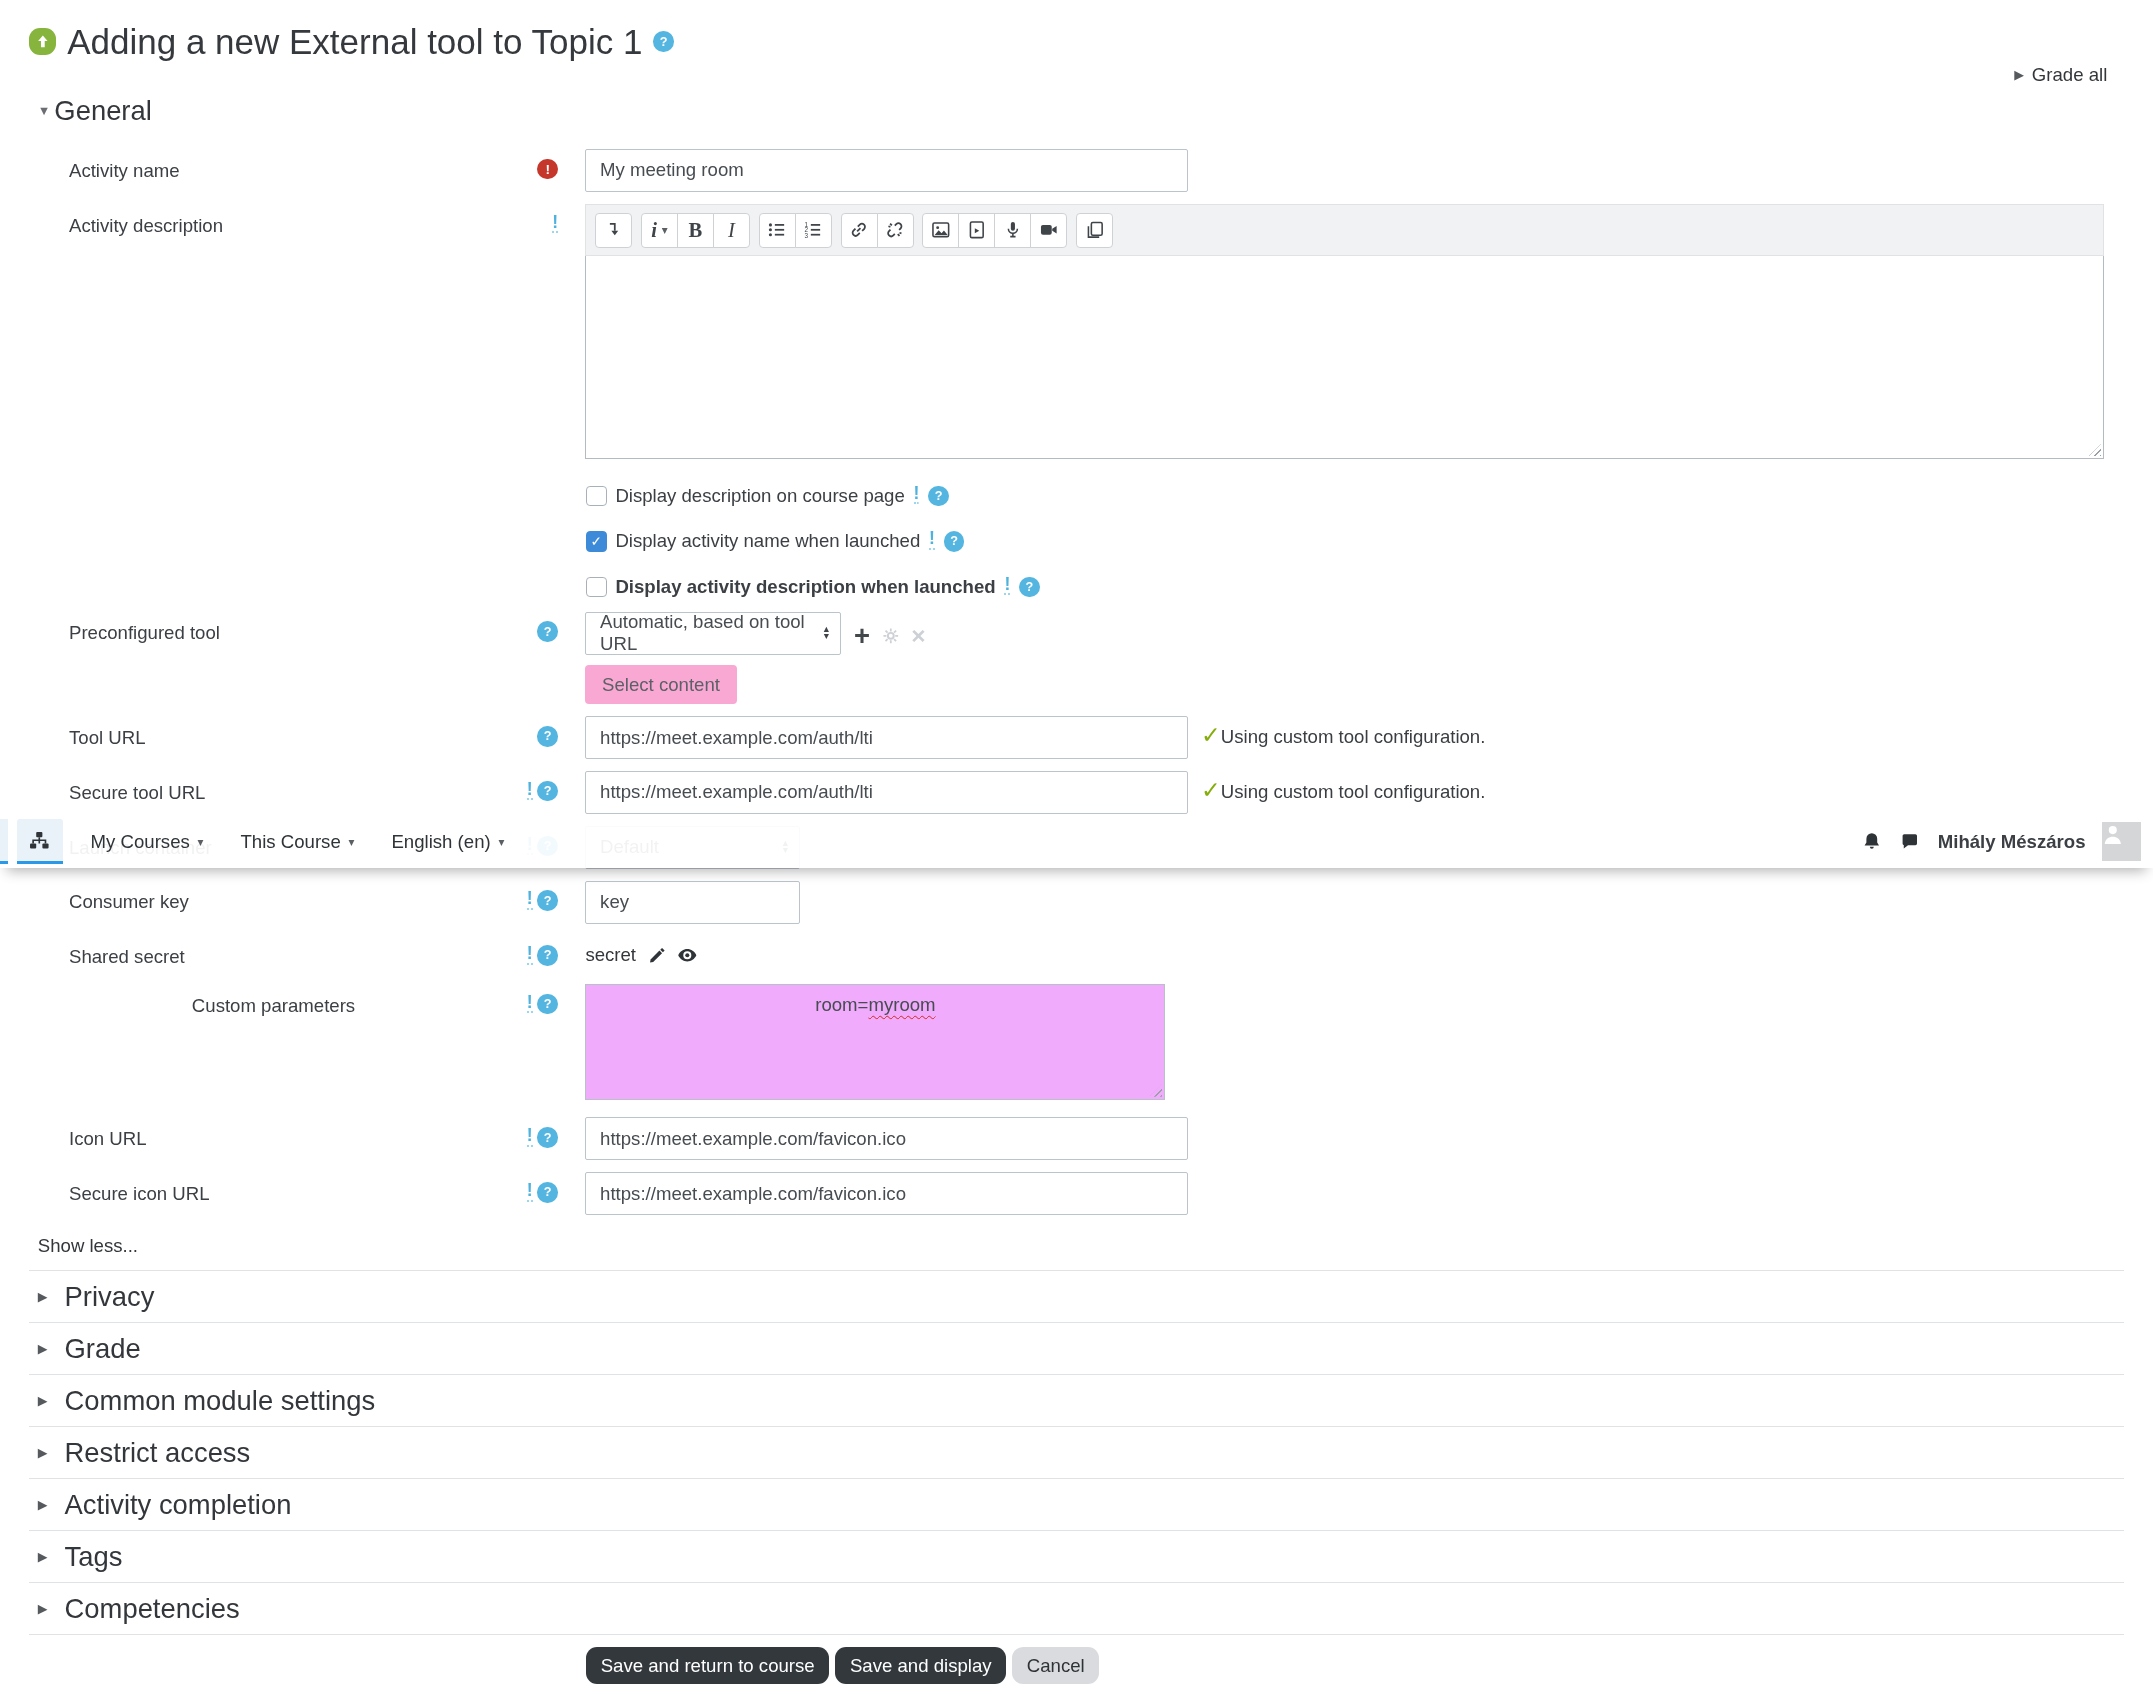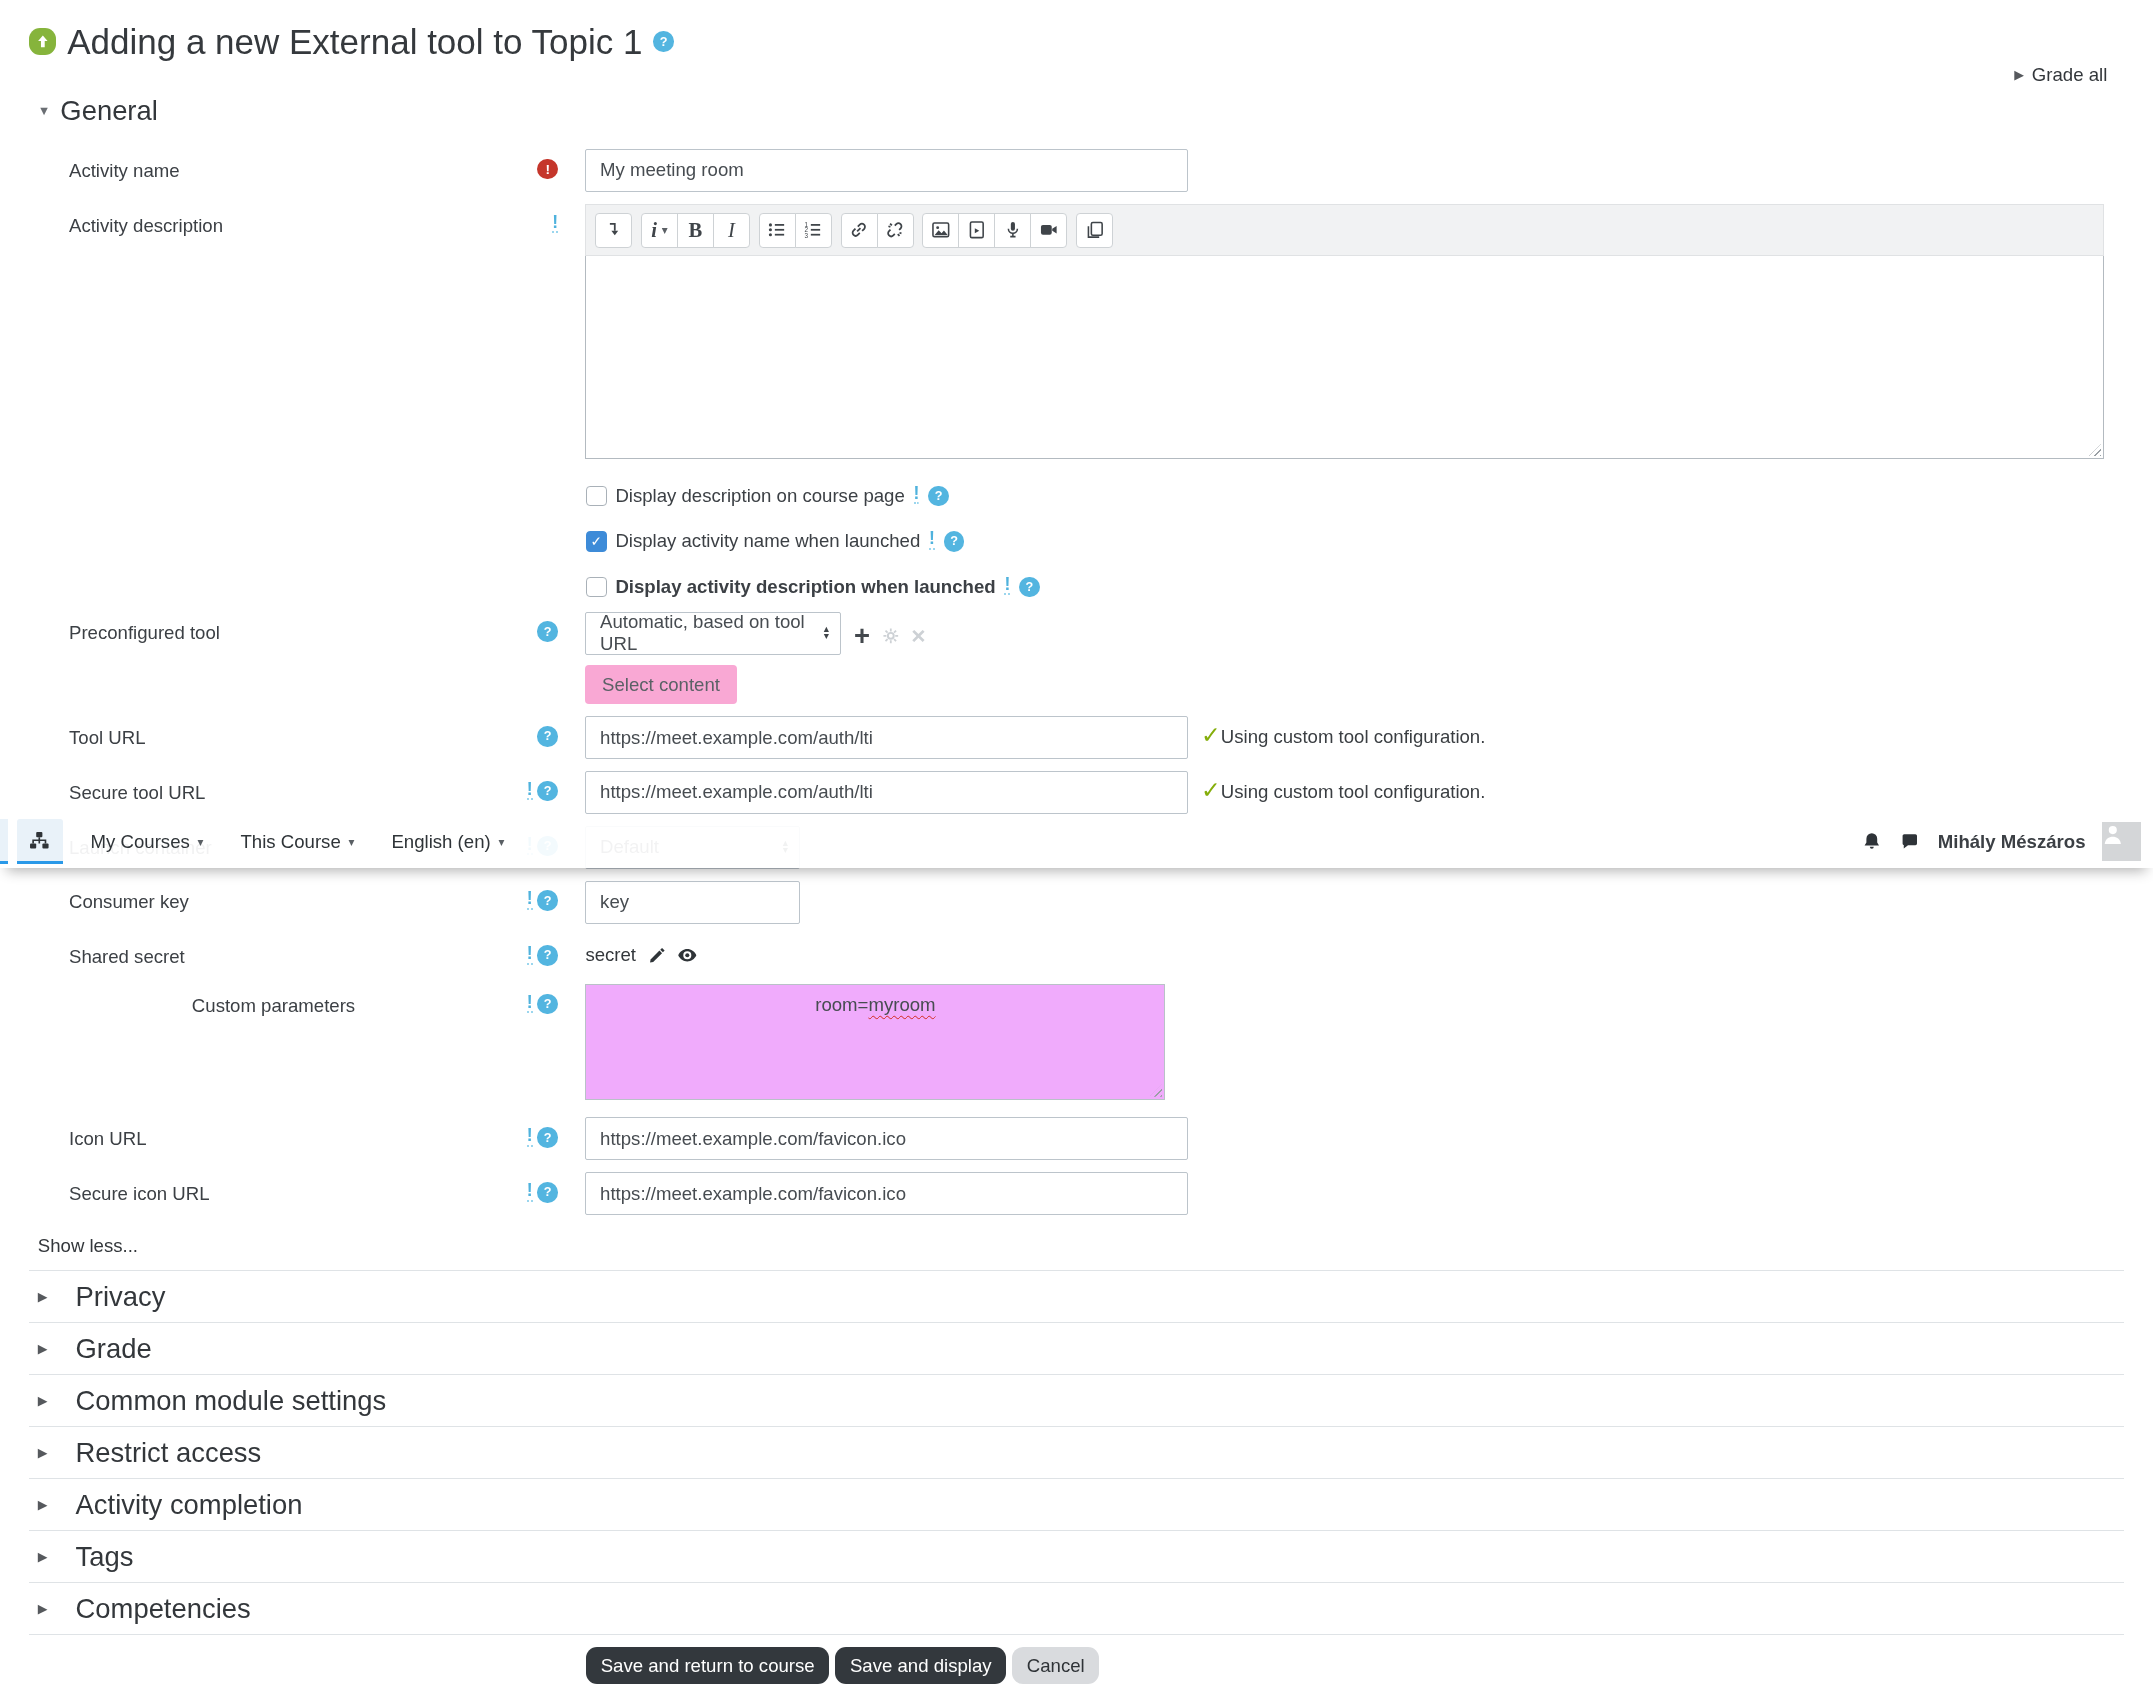--- a/index.html
+++ b/index.html
@@ -27,21 +27,21 @@
   .adv::after { content:"!"; }
 
   .expand-row { display:flex; justify-content:flex-end; align-items:center; gap:7.8px;
                 margin:2px 16.7px 3.9px 0; color:#33373b; cursor:pointer; }
   .caret-r { font-size:12.7px; color:#56595d; }
   .caret-r::after { content:"▶"; }
   .caret-d { font-size:12.7px; color:#6a6e73; }
   .caret-d::after { content:"▼"; }
 
   h2.general { font-size:27.4px; font-weight:400; color:#33373b; margin:9.8px 0 21.6px 0;
-               display:flex; align-items:center; gap:10px; padding-left:8.8px; }
+               display:flex; align-items:center; gap:4px; padding-left:8.8px; }
 
   
   .frow { display:flex; align-items:flex-start; margin-bottom:11.8px; }
   .flbl { width:449px; padding:10.8px 0 0 40px; color:#3c4045; }
   .ficons { width:80px; display:flex; justify-content:flex-end; align-items:center;
             gap:4.9px; padding-top:9.8px; }
   .fctrl { margin-left:27.4px; display:flex; align-items:flex-start; }
   .txt { width:603px; height:43px; border:1px solid #bcc4cb; border-radius:2px;
          padding:0 13.7px; font:inherit; color:#474c51; background:#fff; }
   .txt.narrow { width:215px; }
@@ -97,21 +97,21 @@
   .fakearea { width:580px; height:116px; border:1px solid #b9c1c8; background:#f0abfc;
               padding:8.8px 12.7px; color:#474c51; position:relative; cursor:text; }
   .squiggle { text-decoration:underline; text-decoration-style:wavy;
               text-decoration-color:#d22a1f; text-decoration-thickness:1px; text-underline-offset:3.9px; }
 
   .show-less { margin:19.6px 0 13.7px 8.8px; color:#33373b; cursor:pointer; }
 
   
   .sections { border-top:1px solid #dfe3e6; }
   .sect { height:52px; border-bottom:1px solid #dfe3e6; display:flex; align-items:center;
-          gap:28px; padding-left:8.8px; font-size:27.4px; color:#33373b; cursor:pointer; }
+          gap:17px; padding-left:8.8px; font-size:27.4px; color:#33373b; cursor:pointer; }
 
   
   .btnrow { margin:11.8px 0 0 557px; display:flex; gap:5.9px; }
   .btn { border:none; border-radius:11px; height:37px; padding:0 14.7px; font:inherit; cursor:pointer; }
   .btn-dark { background:#33383d; color:#fff; }
   .btn-light { background:#d9dbde; color:#2f3337; }
 
   
   .navzone { position:relative; }
   .navbar { position:absolute; left:-29px; right:-29px; top:-9.8px; height:52px; z-index:6;

